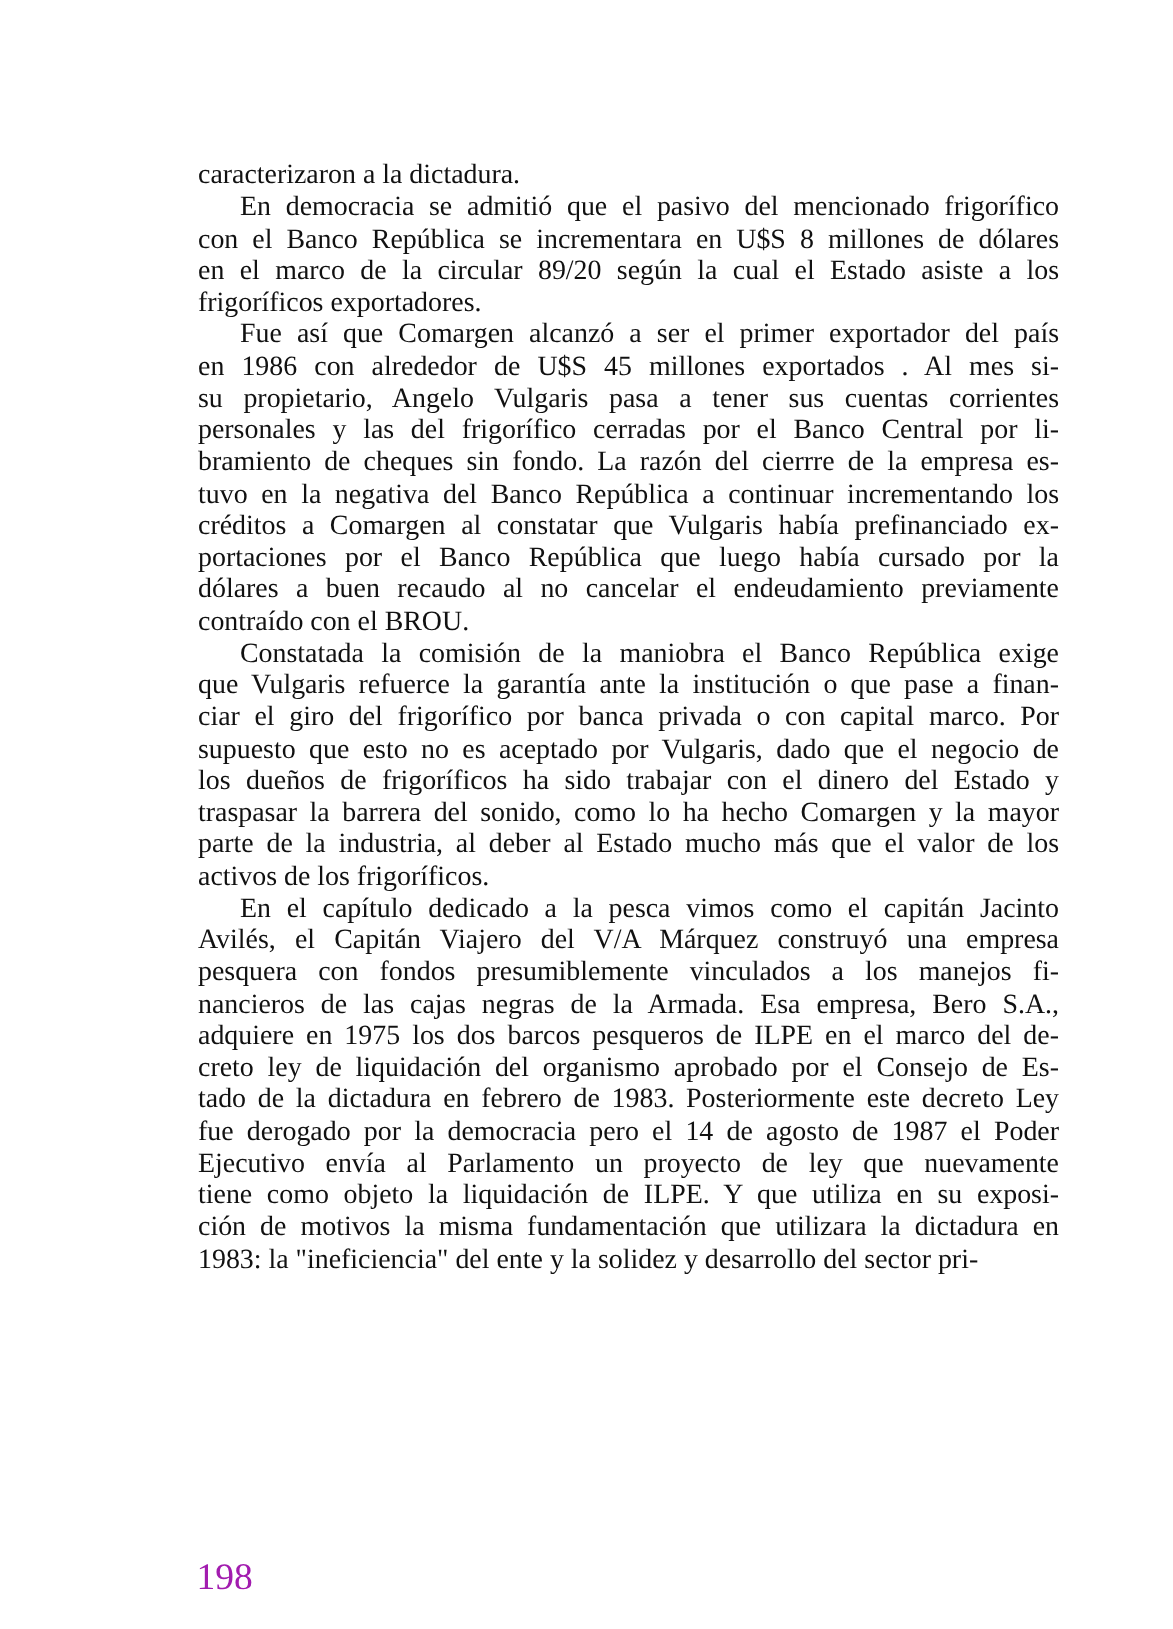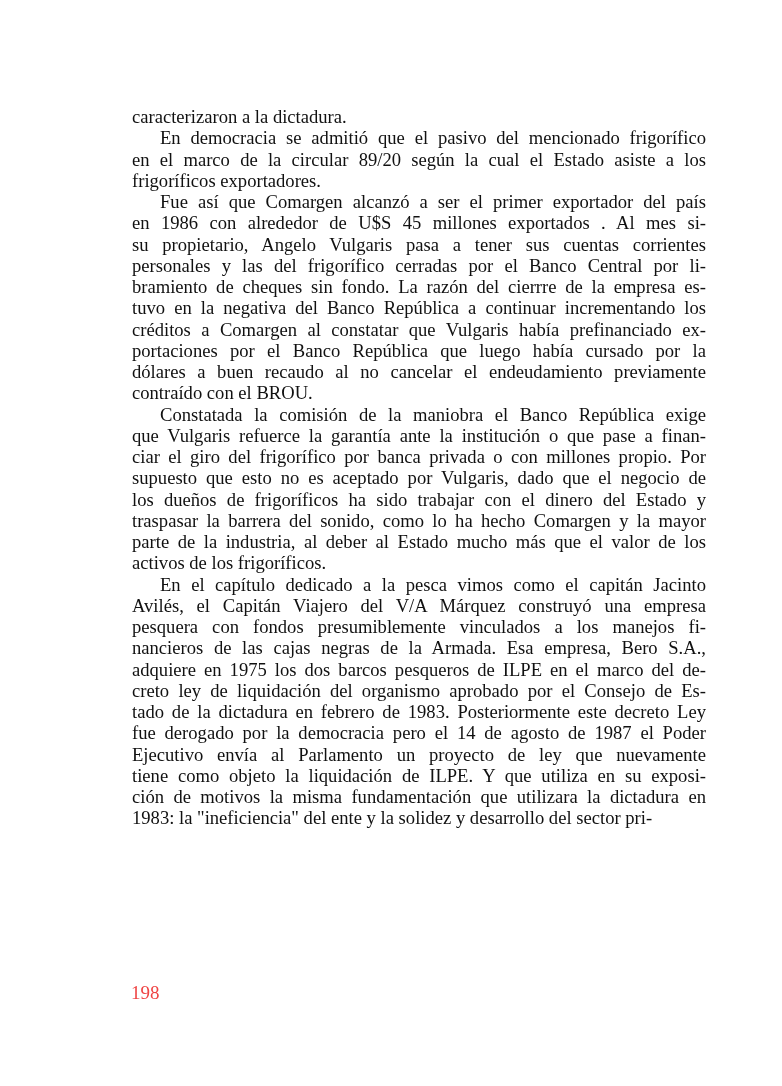--- a/index.html
+++ b/index.html
@@ -12,54 +12,55 @@
     font-family: "Liberation Serif", "DejaVu Serif", serif;
     font-size: 18.6px; line-height: 21.25px; color: #111;
   }
   .line {
     display: block; white-space: nowrap; text-align: justify; text-align-last: justify;
     height: 21.25px; overflow: visible;
   }
   .line.last { text-align-last: left; }
   .line.indent { padding-left: 28px; }
   .page-number {
-    position: absolute; left: 107px; top: 982px;
+    position: absolute; left: 107px; top: 1038px;
     font-family: "Liberation Serif", "DejaVu Serif", serif;
-    font-size: 19px; color: #ef4444;
+    font-size: 25px; color: #a21caf;
   }
 </style>
 </head>
 <body>
 
 <div class="page">
   <div class="text-block" id="text-block">
       <div>
         <span class="line last">caracterizaron a la dictadura.</span>
       </div>
       <div>
         <span class="line indent">En democracia se admitió que el pasivo del mencionado frigorífico</span>
+        <span class="line">con el Banco República se incrementara en U$S 8 millones de dólares</span>
         <span class="line">en el marco de la circular 89/20 según la cual el Estado asiste a los</span>
         <span class="line last">frigoríficos exportadores.</span>
       </div>
       <div>
         <span class="line indent">Fue así que Comargen alcanzó a ser el primer exportador del país</span>
         <span class="line">en 1986 con alrededor de U$S 45 millones exportados . Al mes si-</span>
         <span class="line">su propietario, Angelo Vulgaris pasa a tener sus cuentas corrientes</span>
         <span class="line">personales y las del frigorífico cerradas por el Banco Central por li-</span>
         <span class="line">bramiento de cheques sin fondo. La razón del cierrre de la empresa es-</span>
         <span class="line">tuvo en la negativa del Banco República a continuar incrementando los</span>
         <span class="line">créditos a Comargen al constatar que Vulgaris había prefinanciado ex-</span>
         <span class="line">portaciones por el Banco República que luego había cursado por la</span>
         <span class="line">dólares a buen recaudo al no cancelar el endeudamiento previamente</span>
         <span class="line last">contraído con el BROU.</span>
       </div>
       <div>
         <span class="line indent">Constatada la comisión de la maniobra el Banco República exige</span>
         <span class="line">que Vulgaris refuerce la garantía ante la institución o que pase a finan-</span>
-        <span class="line">ciar el giro del frigorífico por banca privada o con millones propio. Por</span>
+        <span class="line">ciar el giro del frigorífico por banca privada o con capital marco. Por</span>
         <span class="line">supuesto que esto no es aceptado por Vulgaris, dado que el negocio de</span>
         <span class="line">los dueños de frigoríficos ha sido trabajar con el dinero del Estado y</span>
         <span class="line">traspasar la barrera del sonido, como lo ha hecho Comargen y la mayor</span>
         <span class="line">parte de la industria, al deber al Estado mucho más que el valor de los</span>
         <span class="line last">activos de los frigoríficos.</span>
       </div>
       <div>
         <span class="line indent">En el capítulo dedicado a la pesca  vimos como el capitán Jacinto</span>
         <span class="line">Avilés, el Capitán Viajero del V/A Márquez construyó una empresa</span>
         <span class="line">pesquera con fondos  presumiblemente  vinculados a los manejos fi-</span>

